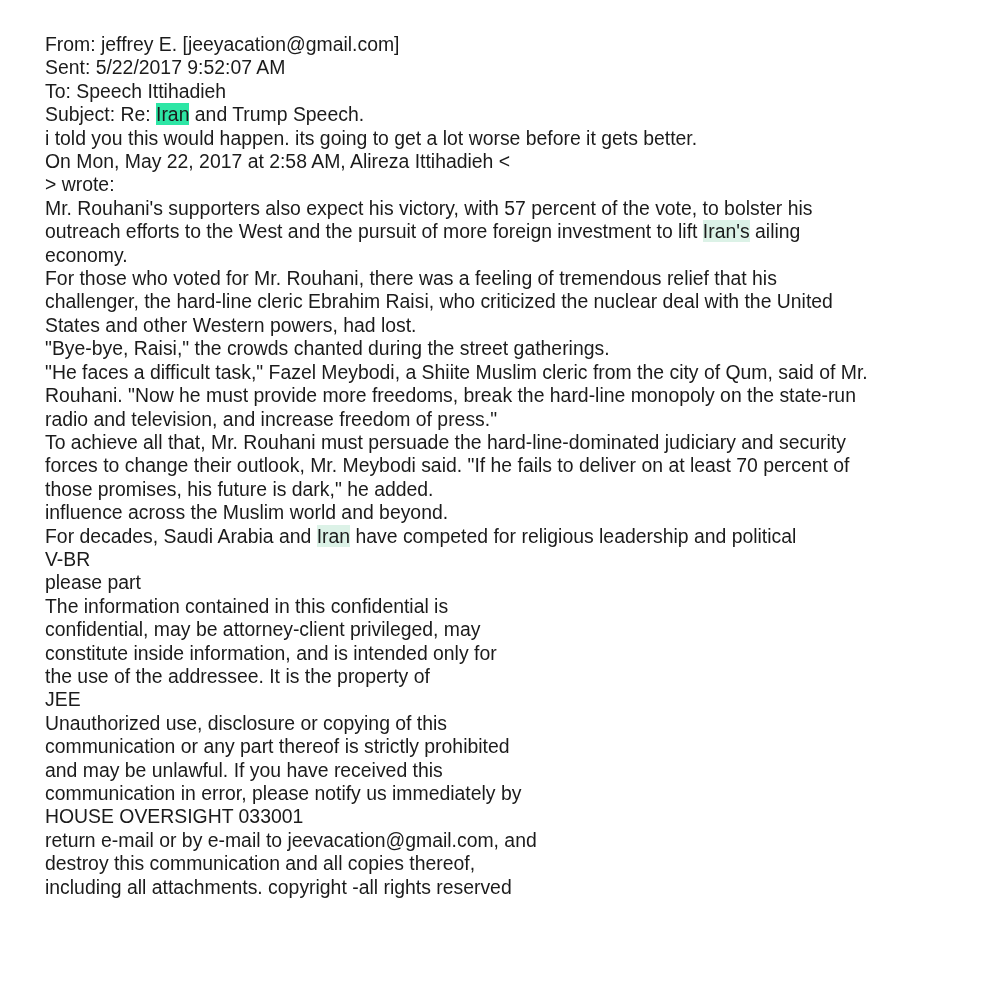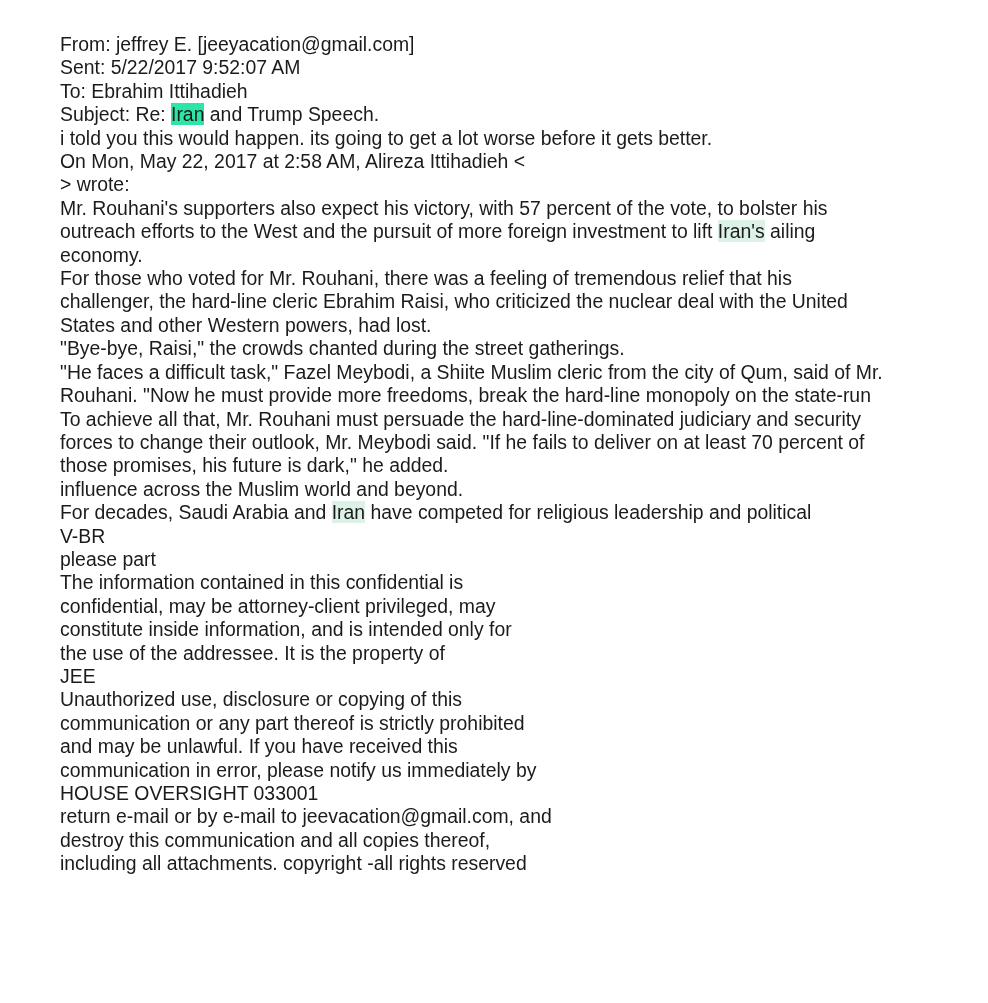--- a/index.html
+++ b/index.html
@@ -6,21 +6,21 @@
   html, body {
     background: #ffffff;
   }
   body {
     width: 988px;
     height: 1003px;
     overflow: hidden;
     font-family: "Liberation Sans", "DejaVu Sans", sans-serif;
   }
   .email-document {
-    padding: 33px 20px 0 60px;
+    padding: 33px 20px 0 45px;
     color: #1b1b1b;
     font-size: 19.4px;
     line-height: 23.4px;
     font-weight: 400;
     -webkit-font-smoothing: antialiased;
   }
   .line {
     white-space: nowrap;
     min-height: 23.4px;
   }
@@ -31,34 +31,35 @@
     background-color: var(--hl-pale, #dcf2e7);
   }
 </style>
 </head>
 <body style="background: rgb(255, 255, 255);">
 
 <div class="email-document">
   <div>
       <div class="line"><span>From: jeffrey E. [jeeyacation@gmail.com]</span></div>
       <div class="line"><span>Sent: 5/22/2017 9:52:07 AM</span></div>
-      <div class="line"><span>To: Ebrahim Ittihadieh</span></div>
+      <div class="line"><span>To: Speech Ittihadieh</span></div>
       <div class="line"><span>Subject: Re: </span><span class="hl-bright">Iran</span><span> and Trump Speech.</span></div>
       <div class="line"><span>i told you this would happen. its going to get a lot worse before it gets better.</span></div>
       <div class="line"><span>On Mon, May 22, 2017 at 2:58 AM, Alireza Ittihadieh &lt;</span></div>
       <div class="line"><span>&gt; wrote:</span></div>
       <div class="line"><span>Mr. Rouhani's supporters also expect his victory, with 57 percent of the vote, to bolster his</span></div>
       <div class="line"><span>outreach efforts to the West and the pursuit of more foreign investment to lift </span><span class="hl-pale">Iran's</span><span> ailing</span></div>
       <div class="line"><span>economy.</span></div>
       <div class="line"><span>For those who voted for Mr. Rouhani, there was a feeling of tremendous relief that his</span></div>
       <div class="line"><span>challenger, the hard-line cleric Ebrahim Raisi, who criticized the nuclear deal with the United</span></div>
       <div class="line"><span>States and other Western powers, had lost.</span></div>
       <div class="line"><span>"Bye-bye, Raisi," the crowds chanted during the street gatherings.</span></div>
       <div class="line"><span>"He faces a difficult task," Fazel Meybodi, a Shiite Muslim cleric from the city of Qum, said of Mr.</span></div>
       <div class="line"><span>Rouhani. "Now he must provide more freedoms, break the hard-line monopoly on the state-run</span></div>
+      <div class="line"><span>radio and television, and increase freedom of press."</span></div>
       <div class="line"><span>To achieve all that, Mr. Rouhani must persuade the hard-line-dominated judiciary and security</span></div>
       <div class="line"><span>forces to change their outlook, Mr. Meybodi said. "If he fails to deliver on at least 70 percent of</span></div>
       <div class="line"><span>those promises, his future is dark," he added.</span></div>
       <div class="line"><span>influence across the Muslim world and beyond.</span></div>
       <div class="line"><span>For decades, Saudi Arabia and </span><span class="hl-pale">Iran</span><span> have competed for religious leadership and political</span></div>
       <div class="line"><span>V-BR</span></div>
       <div class="line"><span>please part</span></div>
       <div class="line"><span>The information contained in this confidential is</span></div>
       <div class="line"><span>confidential, may be attorney-client privileged, may</span></div>
       <div class="line"><span>constitute inside information, and is intended only for</span></div>

